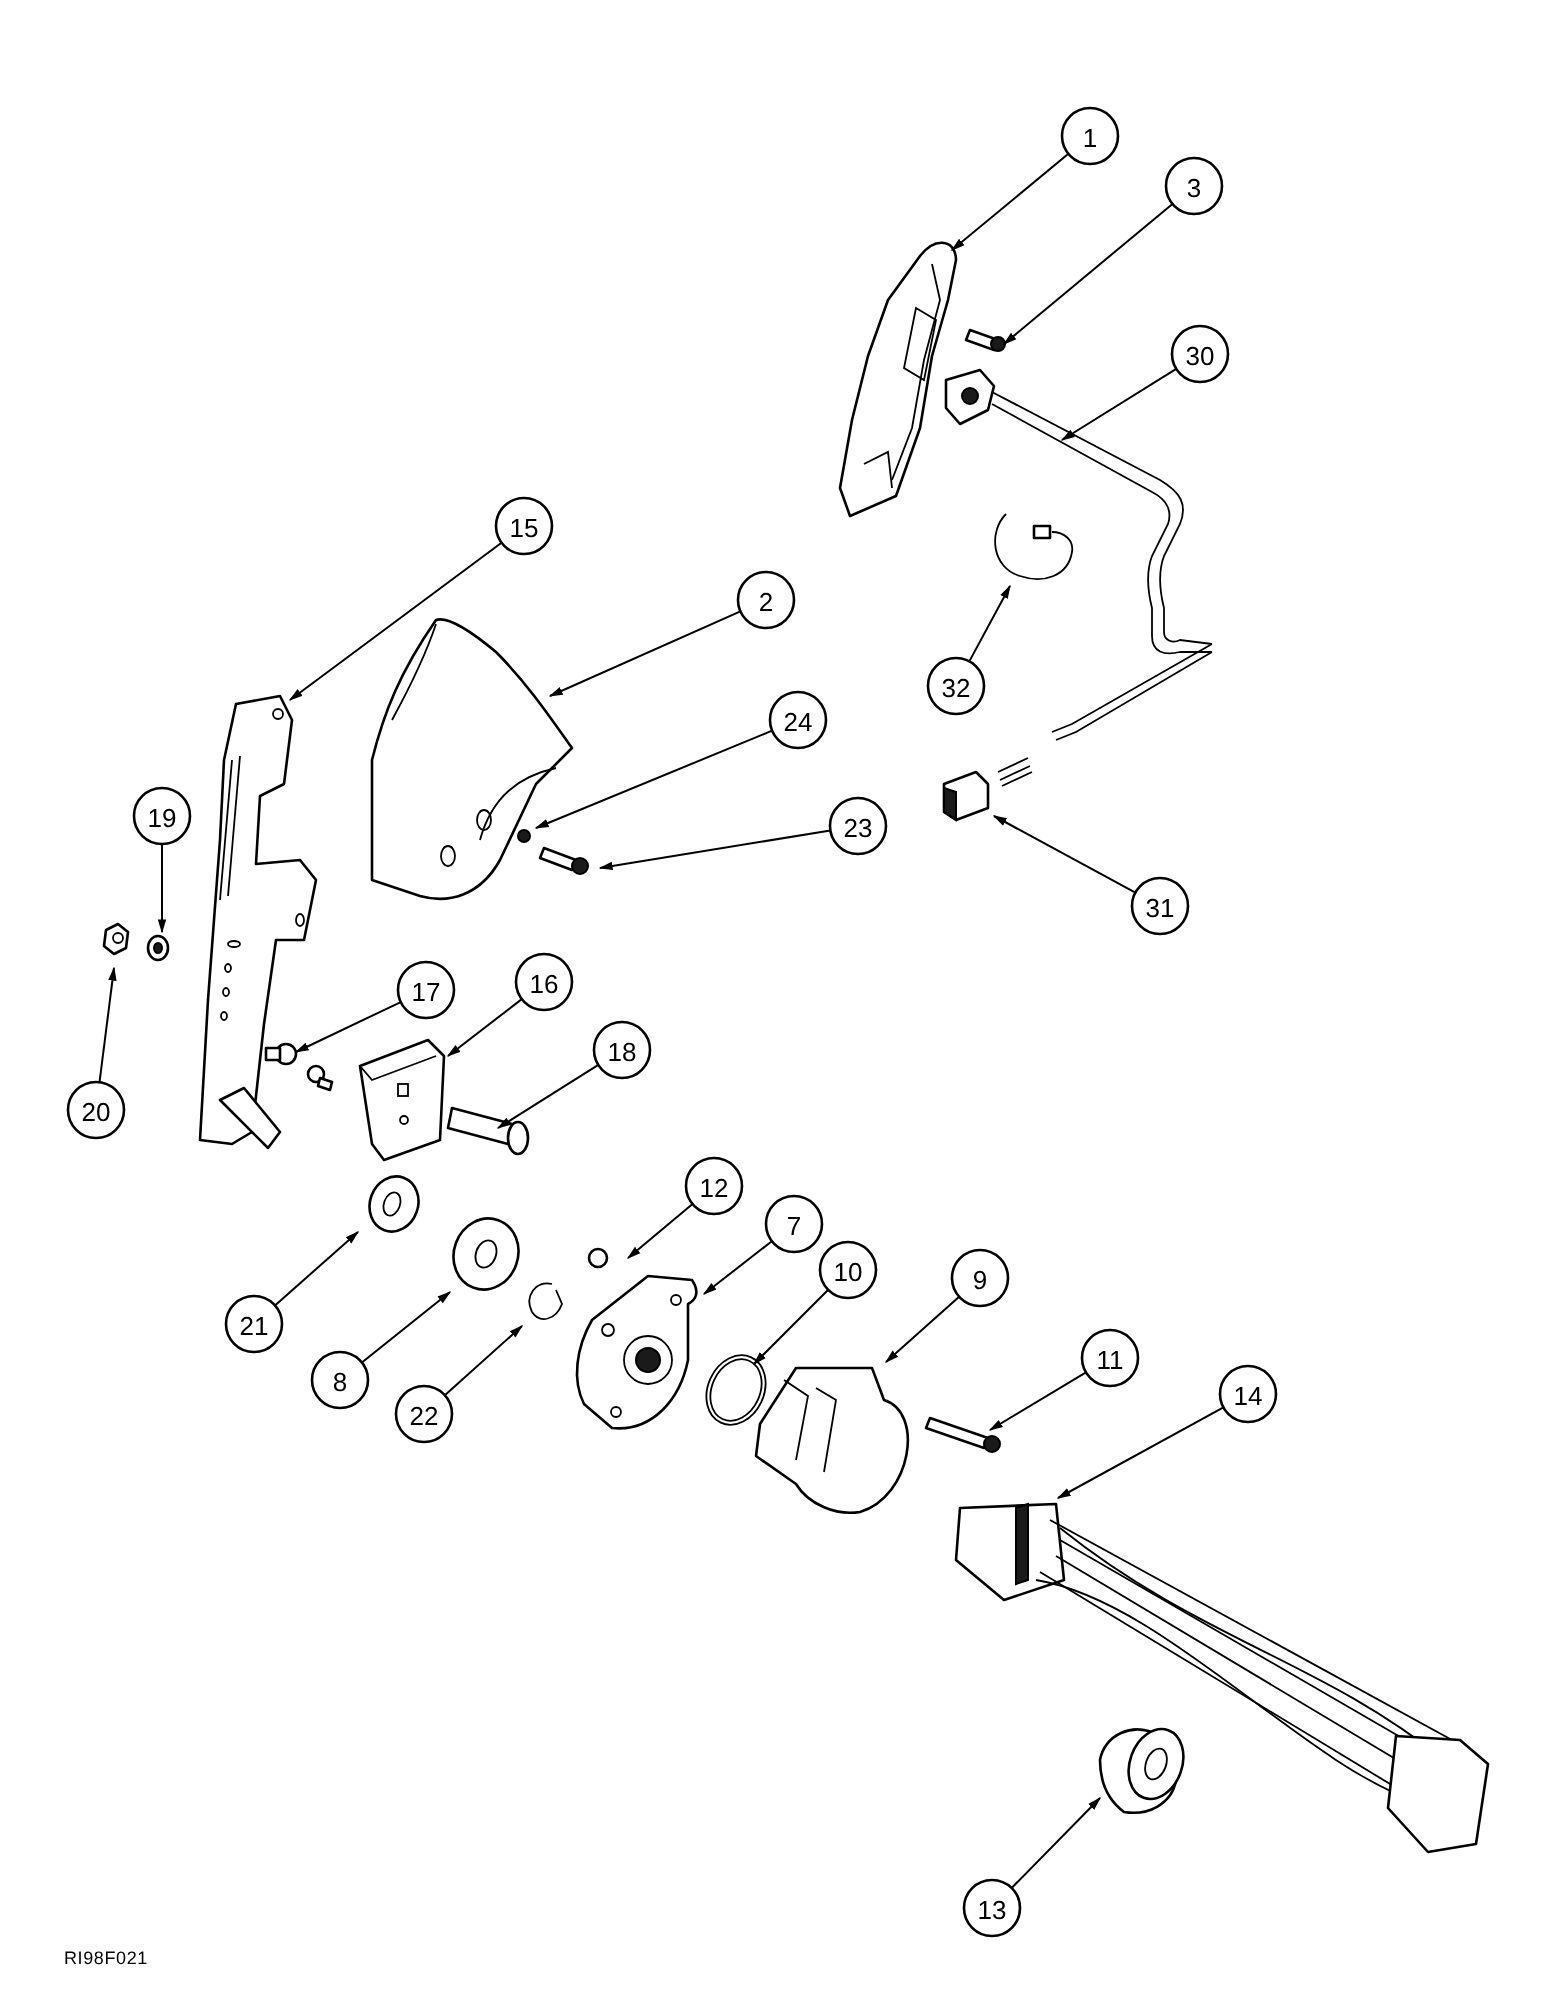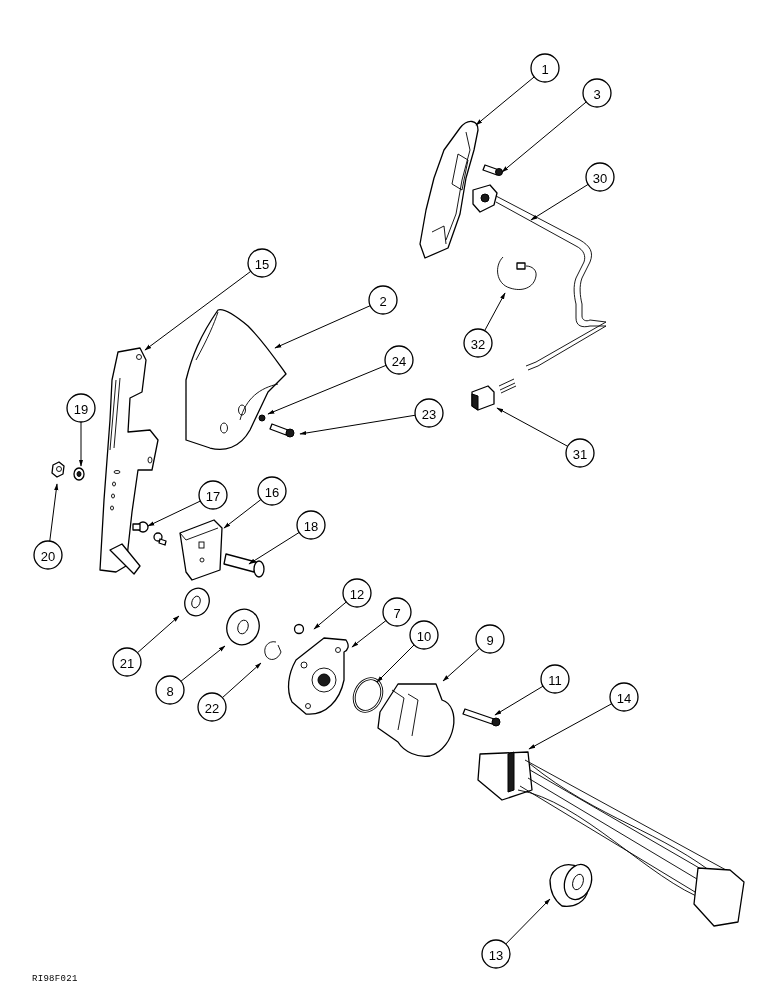--- a/index.html
+++ b/index.html
@@ -4,21 +4,21 @@
 <style>
   html, body { margin: 0; padding: 0; background: #ffffff; }
   body { width: 772px; height: 1000px; position: relative; overflow: hidden; font-family: "Liberation Sans", sans-serif; }
   #diagram { position: absolute; left: 0; top: 0; width: 772px; height: 1000px; }
   .callout-circle { fill: #ffffff; stroke: #000000; stroke-width: 1.3; }
   .callout-text { font-family: "Liberation Sans", sans-serif; font-size: 13px; fill: #000000; text-anchor: middle; dominant-baseline: central; }
   .leader { stroke: #000000; stroke-width: 1; fill: none; }
   .part { fill: #ffffff; stroke: #000000; stroke-width: 1.3; stroke-linejoin: round; }
   .part-dark { fill: #1a1a1a; stroke: #000; stroke-width: 1; }
   .thin { fill: none; stroke: #000; stroke-width: 0.9; }
-  .ref-code { position: absolute; left: 32px; top: 974px; font-size: 9px; color: #000; font-family: Liberation Mono, monospace; letter-spacing: 0.3px; }
+  .ref-code { position: absolute; left: 32px; top: 974px; font-size: 9px; color: #000; font-family: Liberation Sans, sans-serif; letter-spacing: 0.3px; }
 </style>
 </head>
 <body>
 
 <svg id="diagram" viewBox="0 0 772 1000" xmlns="http://www.w3.org/2000/svg">
   <defs>
     <marker id="arrow" viewBox="0 0 10 10" refX="9" refY="5" markerWidth="7" markerHeight="7" orient="auto-start-reverse">
       <path d="M0,2 L10,5 L0,8 z" fill="#000"></path>
     </marker>
   </defs>

